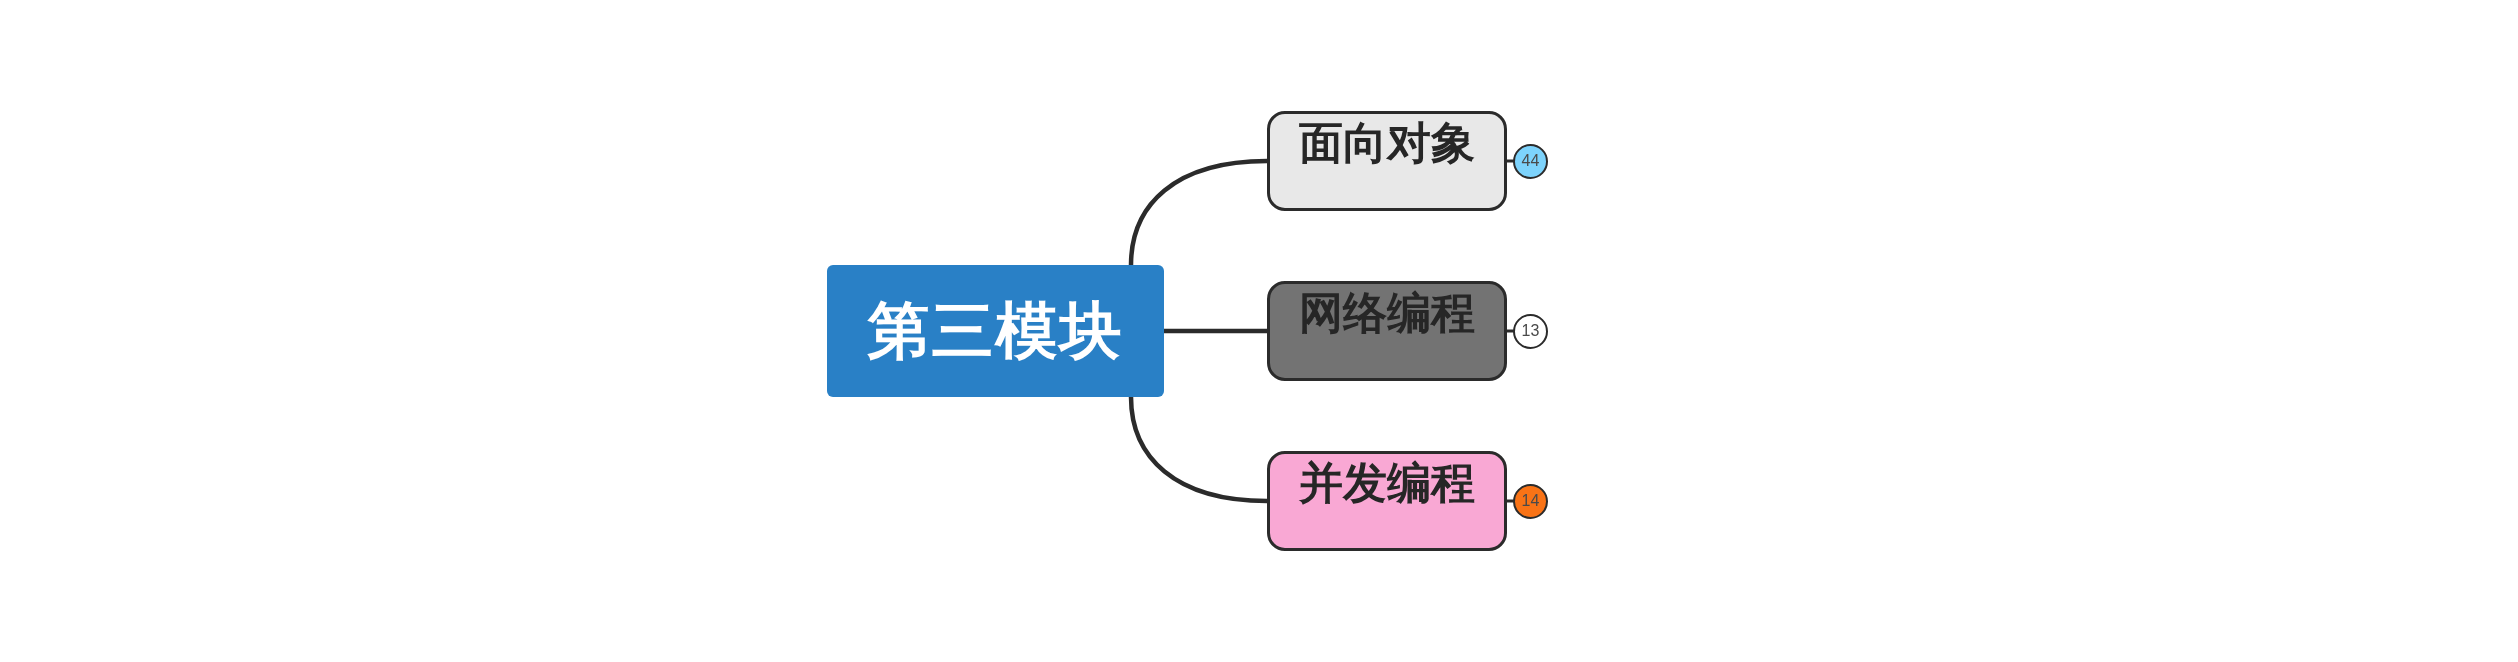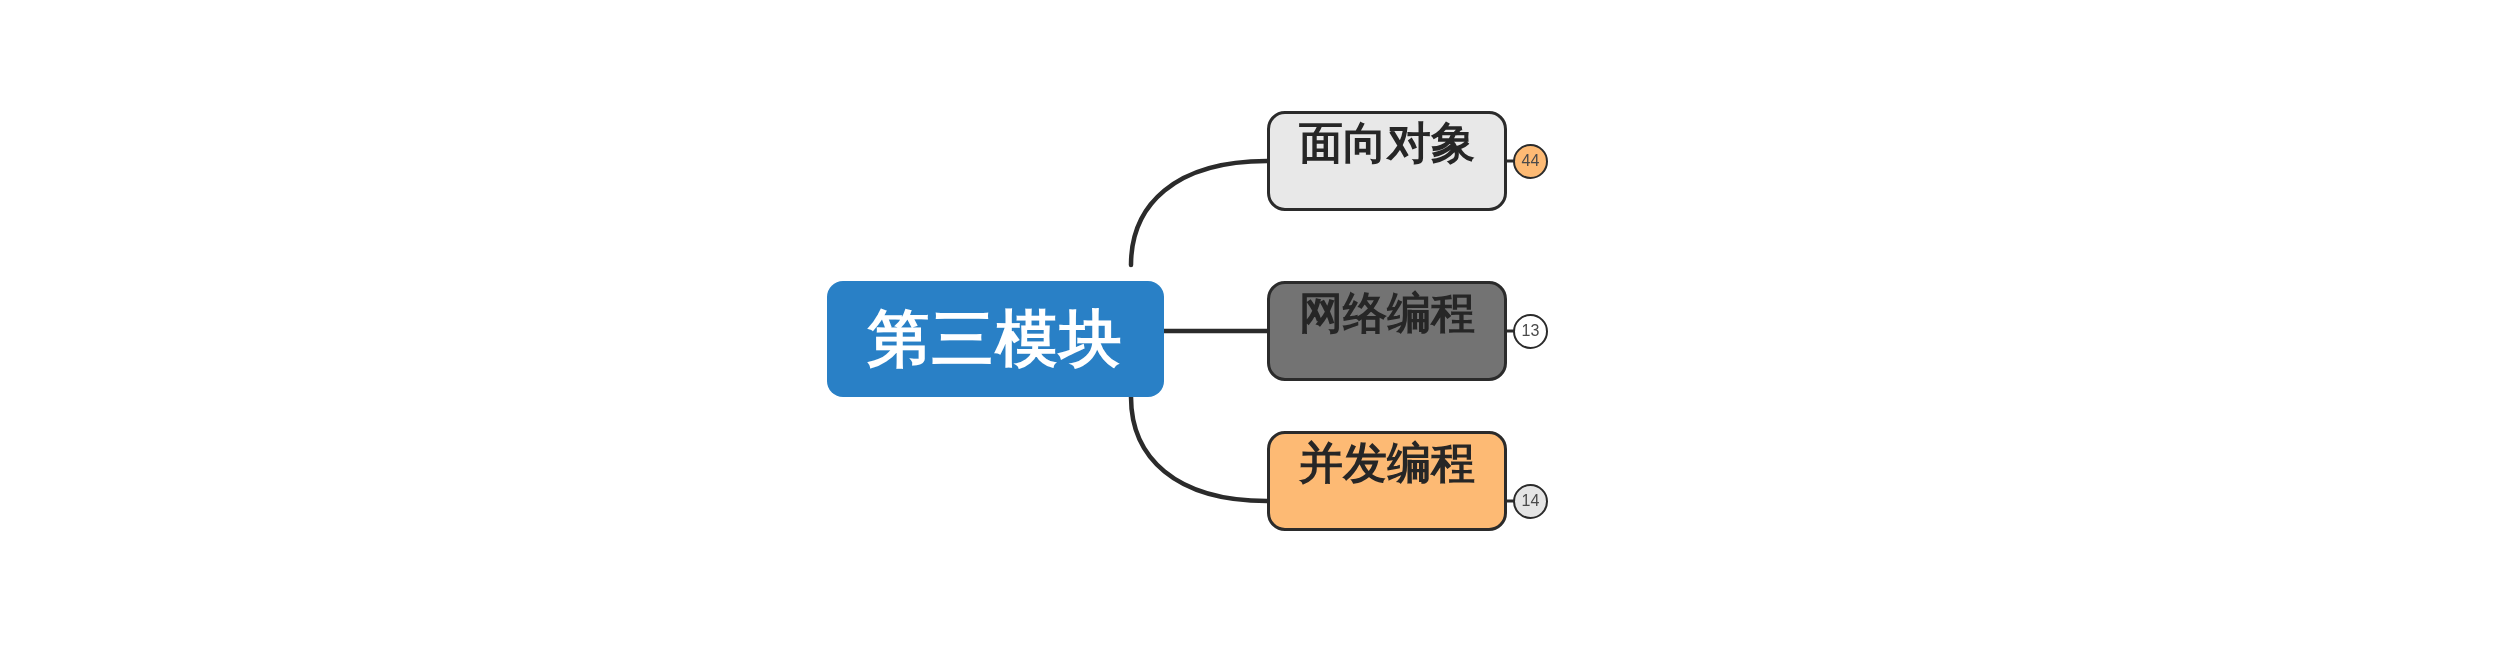--- a/index.html
+++ b/index.html
@@ -32,28 +32,27 @@
     fill: none;
     stroke: #2b2b2b;
     stroke-width: 3;
     stroke-linecap: butt;
   }
   .root-node {
     position: absolute;
     left: 827px;
     top: 265px;
     width: 337px;
-    height: 116px;
+    height: 132px;
     background: #2980c6;
-    border-radius: 16px;
+    border-radius: 6px;
     display: flex;
     align-items: center;
     justify-content: center;
     cursor: default;
-    margin-top: 16px;
   }
   .root-label {
     color: #ffffff;
     font-size: 62px;
     font-weight: bold;
     letter-spacing: 2px;
     white-space: nowrap;
   }
   .child-node {
     position: absolute;
@@ -113,27 +112,27 @@
   <div class="root-node" style="background-color: rgb(41, 128, 198);">
     <span class="root-label" style="color: rgb(255, 255, 255);">第三模块</span>
   </div>
 
   <div class="child-node" style="top: 111px; background-color: rgb(232, 232, 232); border-color: rgb(43, 43, 43);">
     <span class="child-label" style="color: rgb(38, 38, 38);">面向对象</span>
   </div>
   <div class="child-node" style="top: 281px; background-color: #737373; border-color: rgb(43, 43, 43);">
     <span class="child-label" style="color: rgb(38, 38, 38);">网络编程</span>
   </div>
-  <div class="child-node" style="top: 431px; background-color: #fdba74; border-color: rgb(43, 43, 43);">
+  <div class="child-node" style="top: 451px; background-color: #f9a8d4; border-color: rgb(43, 43, 43);">
     <span class="child-label" style="color: rgb(38, 38, 38);">并发编程</span>
   </div>
 
-  <div class="count-badge" style="top: 143.5px; background-color: #fdba74; border-color: rgb(43, 43, 43);">
+  <div class="count-badge" style="top: 143.5px; background-color: #7dd3fc; border-color: rgb(43, 43, 43);">
     <span class="count-label" style="color: rgb(74, 74, 74);">44</span>
   </div>
   <div class="count-badge" style="top: 313.5px; background-color: rgb(255, 255, 255); border-color: rgb(43, 43, 43);">
     <span class="count-label" style="color: rgb(74, 74, 74);">13</span>
   </div>
-  <div class="count-badge" style="top: 483.5px; background-color: #e5e5e5; border-color: rgb(43, 43, 43);">
+  <div class="count-badge" style="top: 483.5px; background-color: #f97316; border-color: rgb(43, 43, 43);">
     <span class="count-label" style="color: rgb(74, 74, 74);">14</span>
   </div>
 
 </div>
 
 </body></html>

